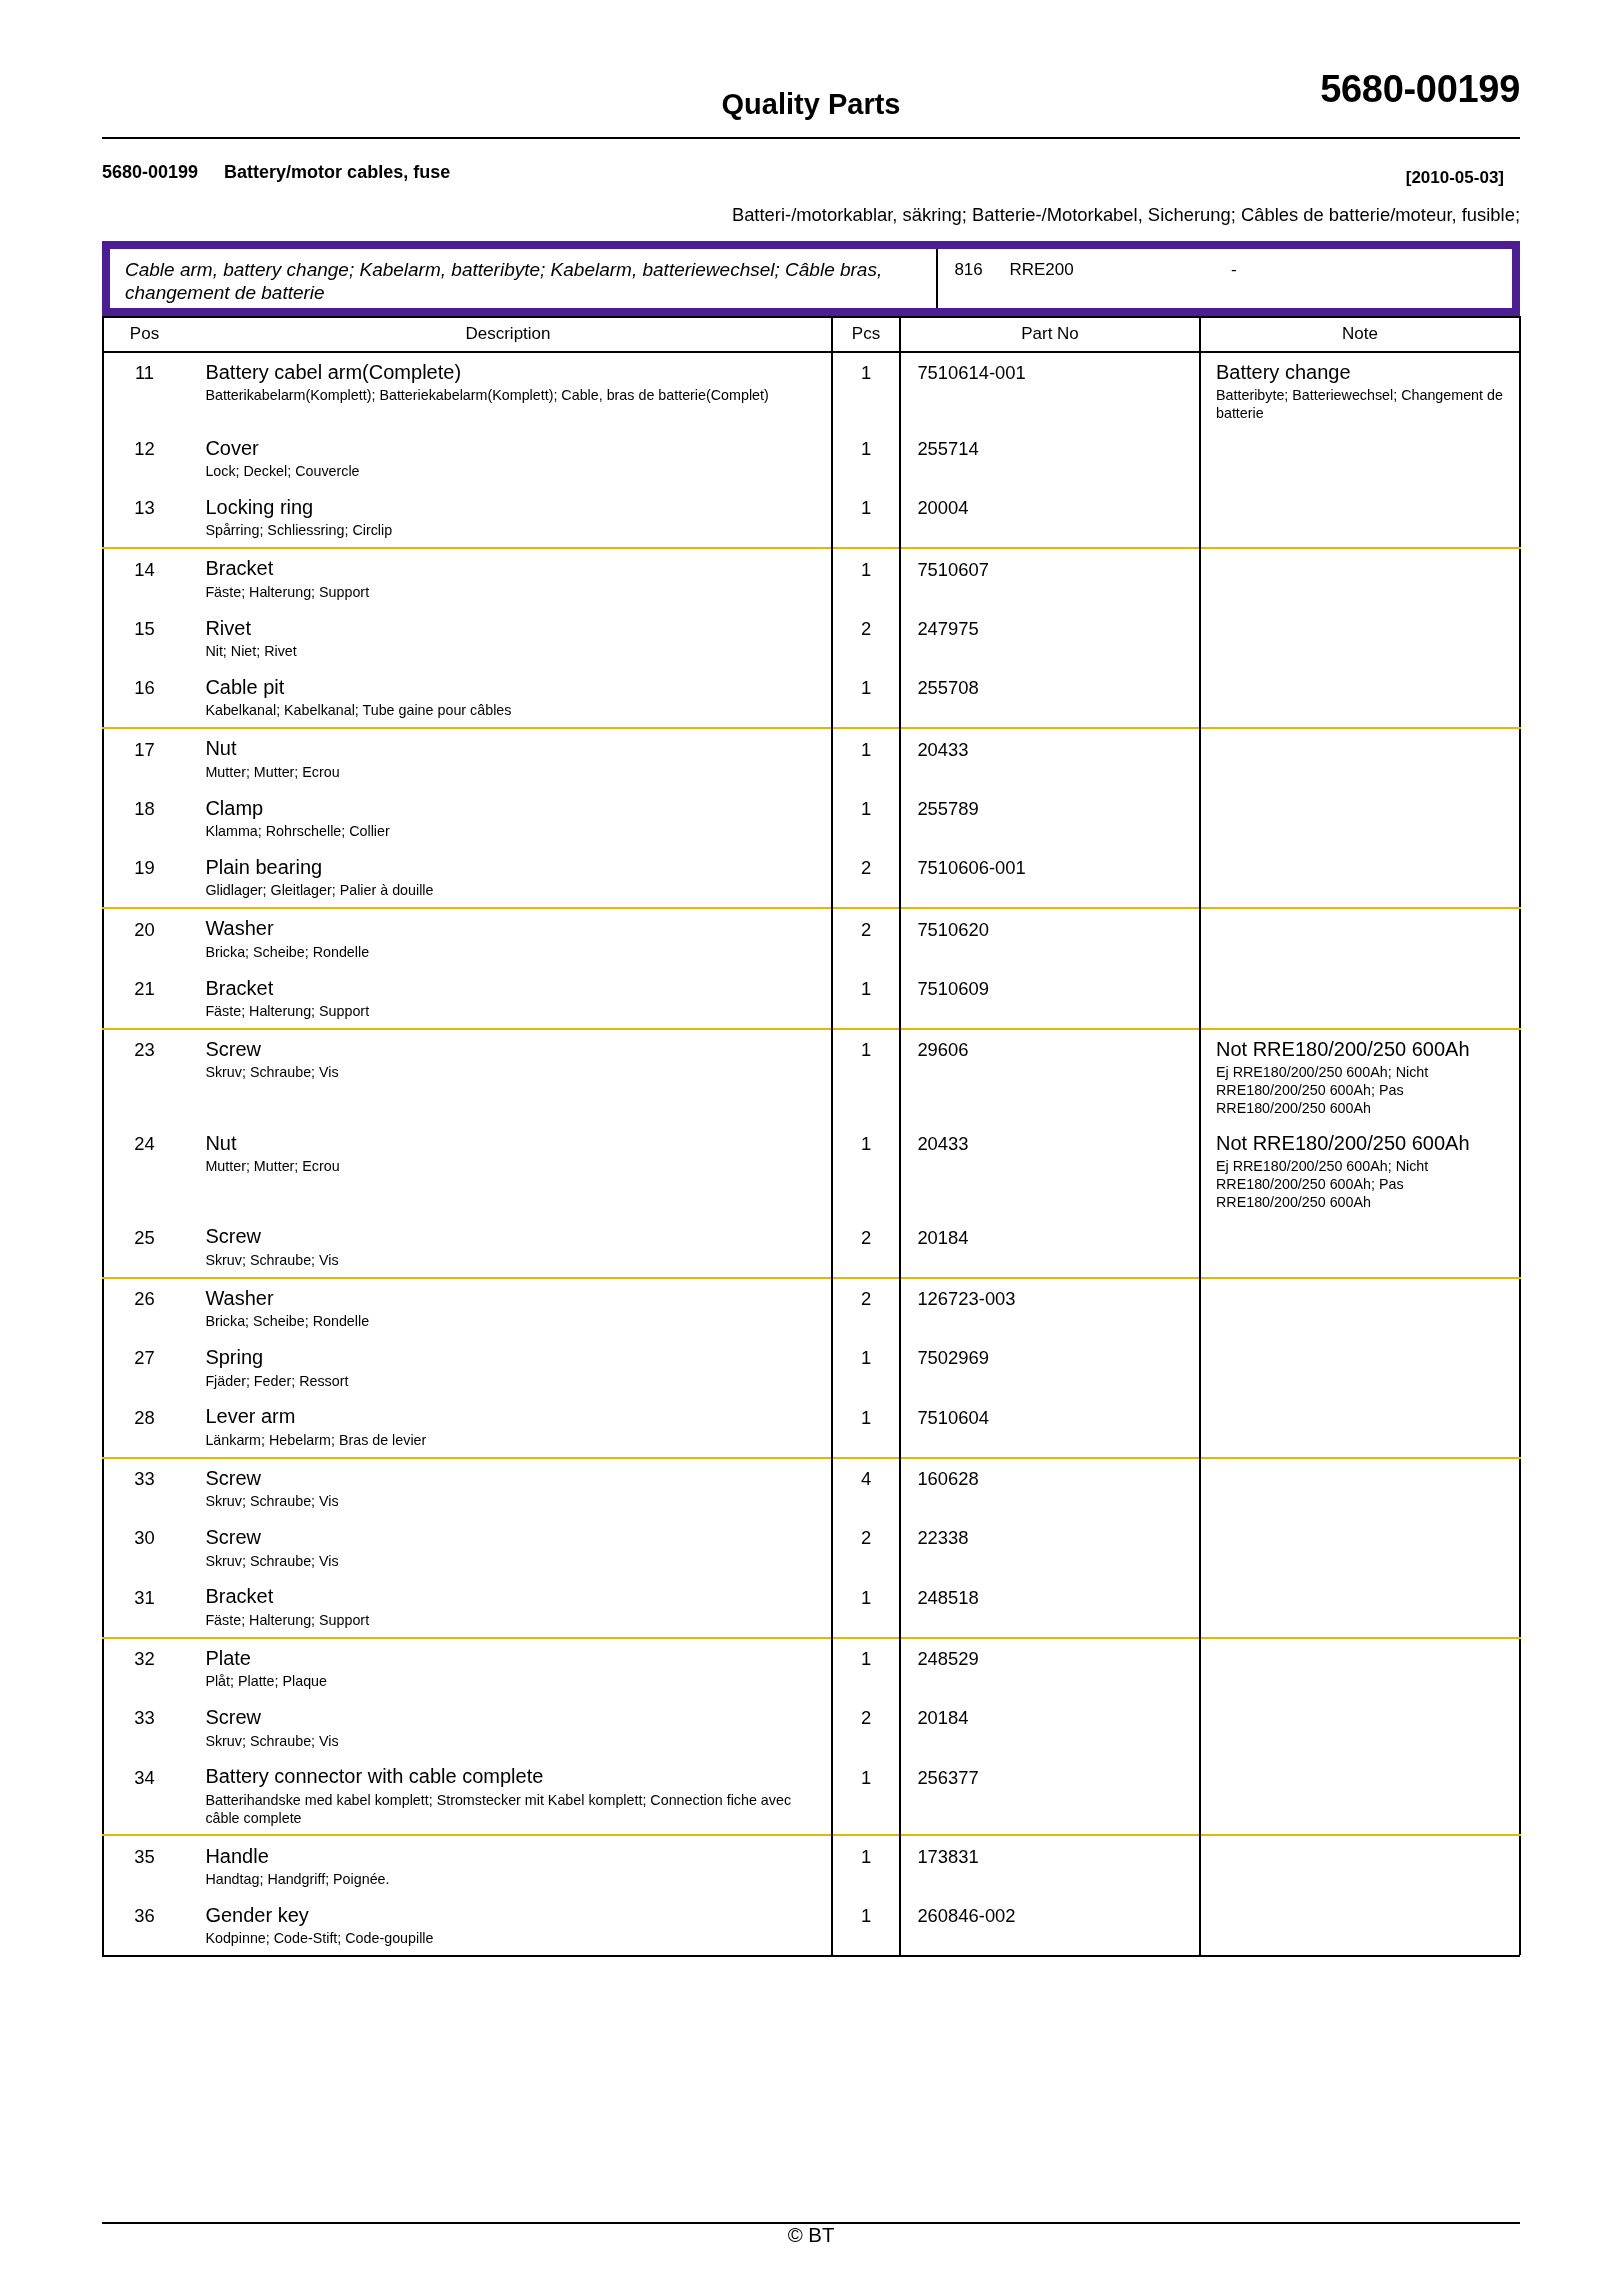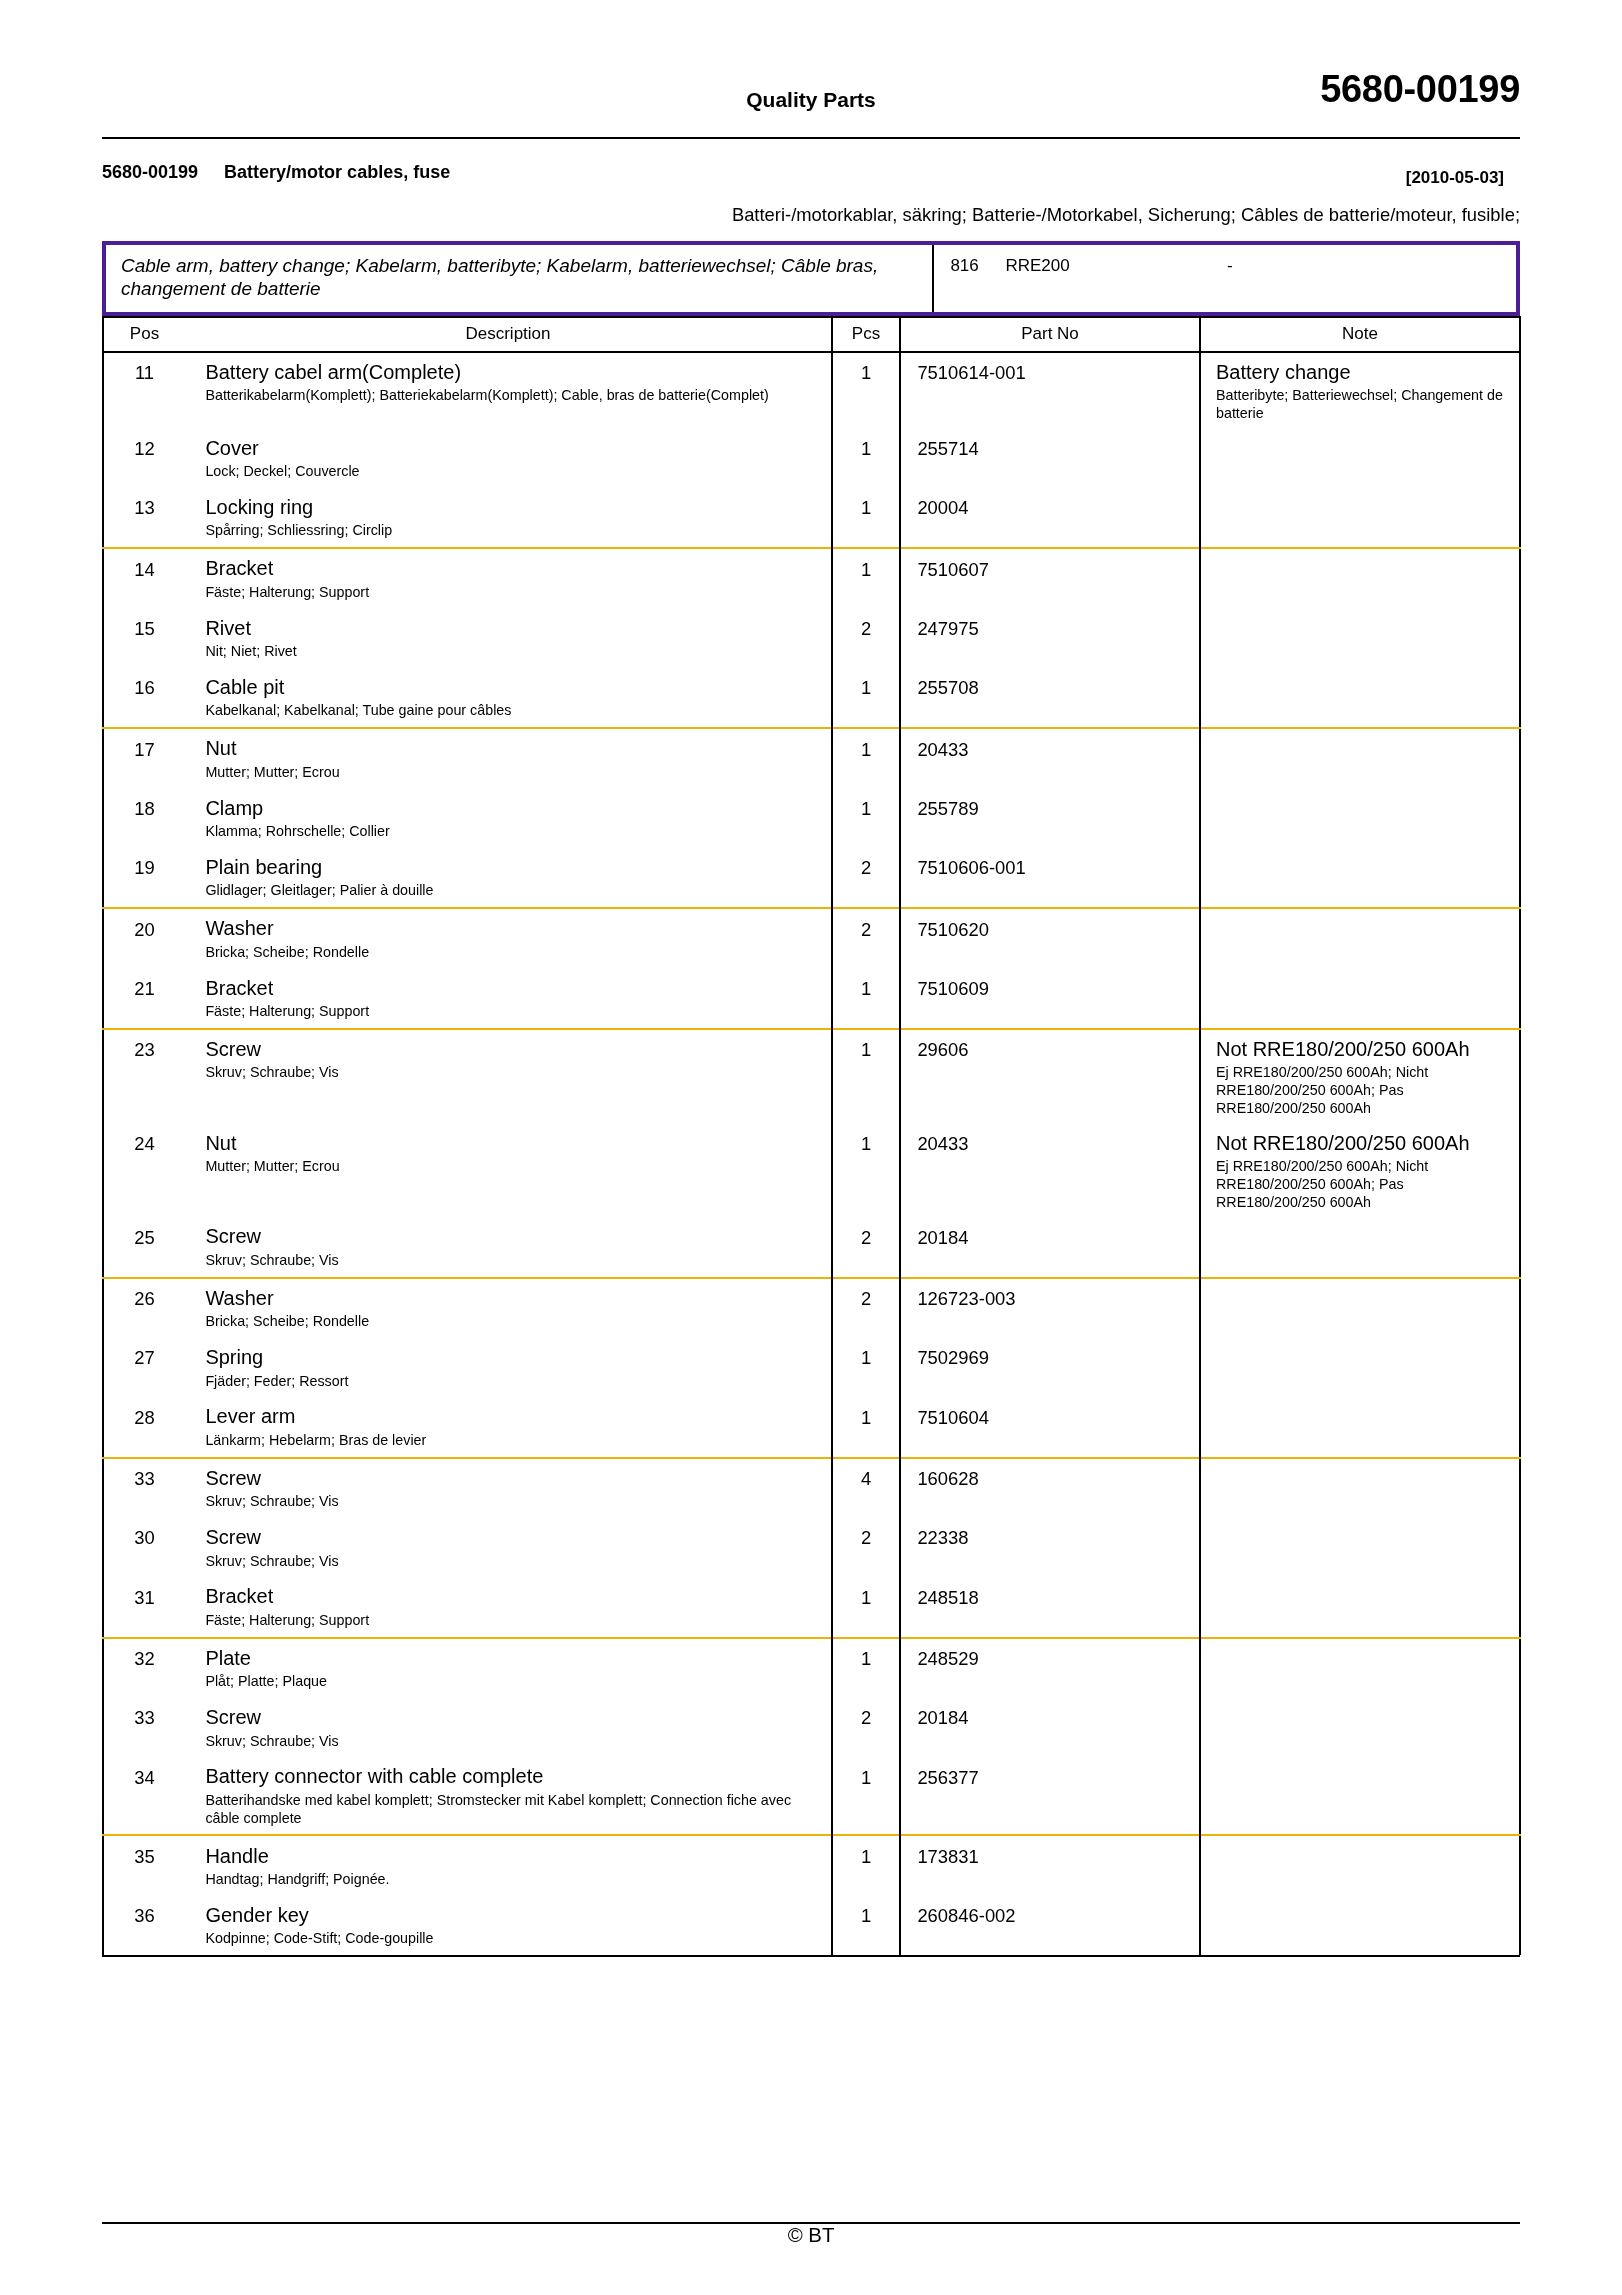--- a/index.html
+++ b/index.html
@@ -33,21 +33,21 @@
     font-size: 38px;
     font-weight: bold;
     letter-spacing: -0.3px;
   }
   .quality-parts {
     position: absolute;
     left: 0;
     right: 0;
     top: 20.4px;
     text-align: center;
-    font-size: 21px;
+    font-size: 29px;
     font-weight: bold;
   }
   .hr-top {
     border-top: 2.7px solid #000;
     margin-top: 5.5px;
   }
 
   .title-row {
     position: relative;
     margin-top: 23px;
@@ -69,21 +69,21 @@
   }
   .subtitle {
     margin-top: 8.2px;
     font-size: 18.4px;
     text-align: right;
   }
 
   
   .assembly-box {
     margin-top: 15px;
-    border: 4px solid #4c1d95;
+    border: 8px solid #4c1d95;
     display: flex;
     height: 75px;
     box-sizing: border-box;
   }
   .assembly-name {
     flex: 0 0 828px;
     box-sizing: border-box;
     padding: 9.5px 12.3px 0 15px;
     font-style: italic;
     font-size: 19px;

